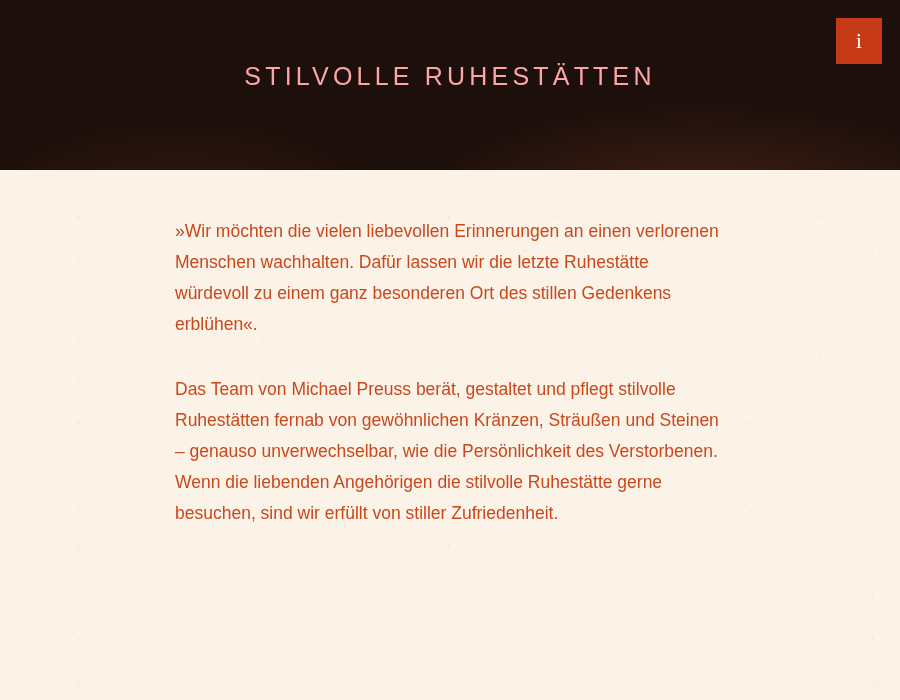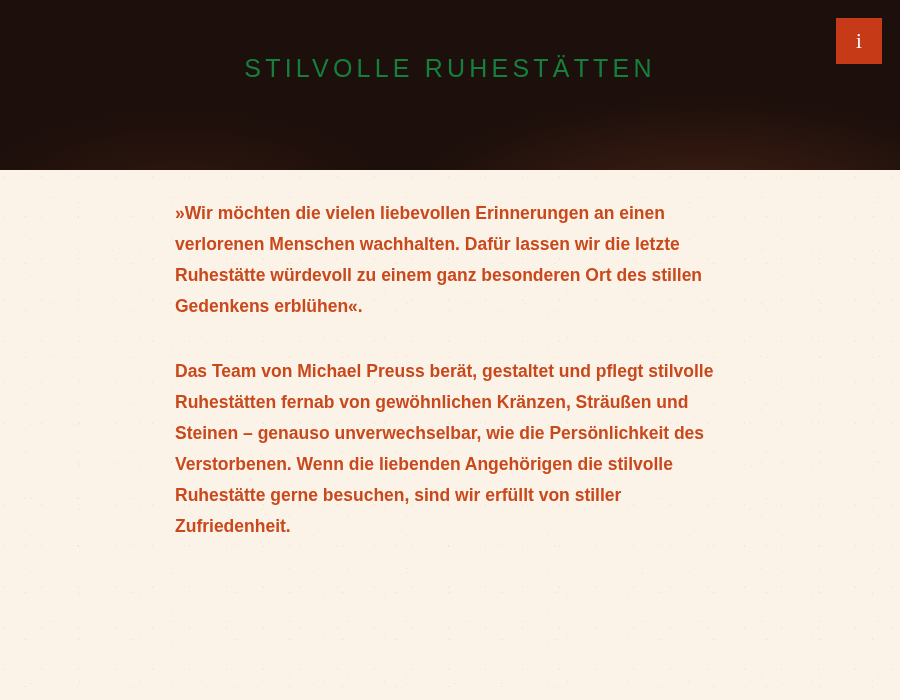--- a/index.html
+++ b/index.html
@@ -49,25 +49,25 @@
       radial-gradient(ellipse 420px 150px at 78% 120%, rgba(190,90,50,0.22), rgba(0,0,0,0) 70%),
       radial-gradient(ellipse 300px 120px at 20% 115%, rgba(160,70,40,0.14), rgba(0,0,0,0) 70%);
     pointer-events: none;
   }
   .hero-title {
     position: absolute;
     left: 0;
     right: 0;
     top: 54px;
     text-align: center;
-    color: #15803d;
+    color: #fca5a5;
     font-size: 25px;
     letter-spacing: 4.2px;
     font-weight: normal;
-    margin: 0;
+    margin: 8px;
     z-index: 2;
   }
 
   .info-button {
     position: absolute;
     top: 18px;
     right: 18px;
     width: 46px;
     height: 46px;
     background: #c63a17;
@@ -83,23 +83,22 @@
     color: #ffffff;
     font-family: "Liberation Serif", serif;
     font-size: 21px;
     font-style: normal;
     line-height: 1;
   }
 
   .content {
     position: relative;
     z-index: 2;
-    padding: 28px 0 0 175px;
+    padding: 46px 0 0 175px;
     width: 560px;
-    font-weight: bold;
   }
   .para {
     color: #c9481c;
     font-size: 17.5px;
     line-height: 31px;
     margin: 0 0 34px 0;
     max-width: 545px;
   }
   .para.lead {
     max-width: 545px;

